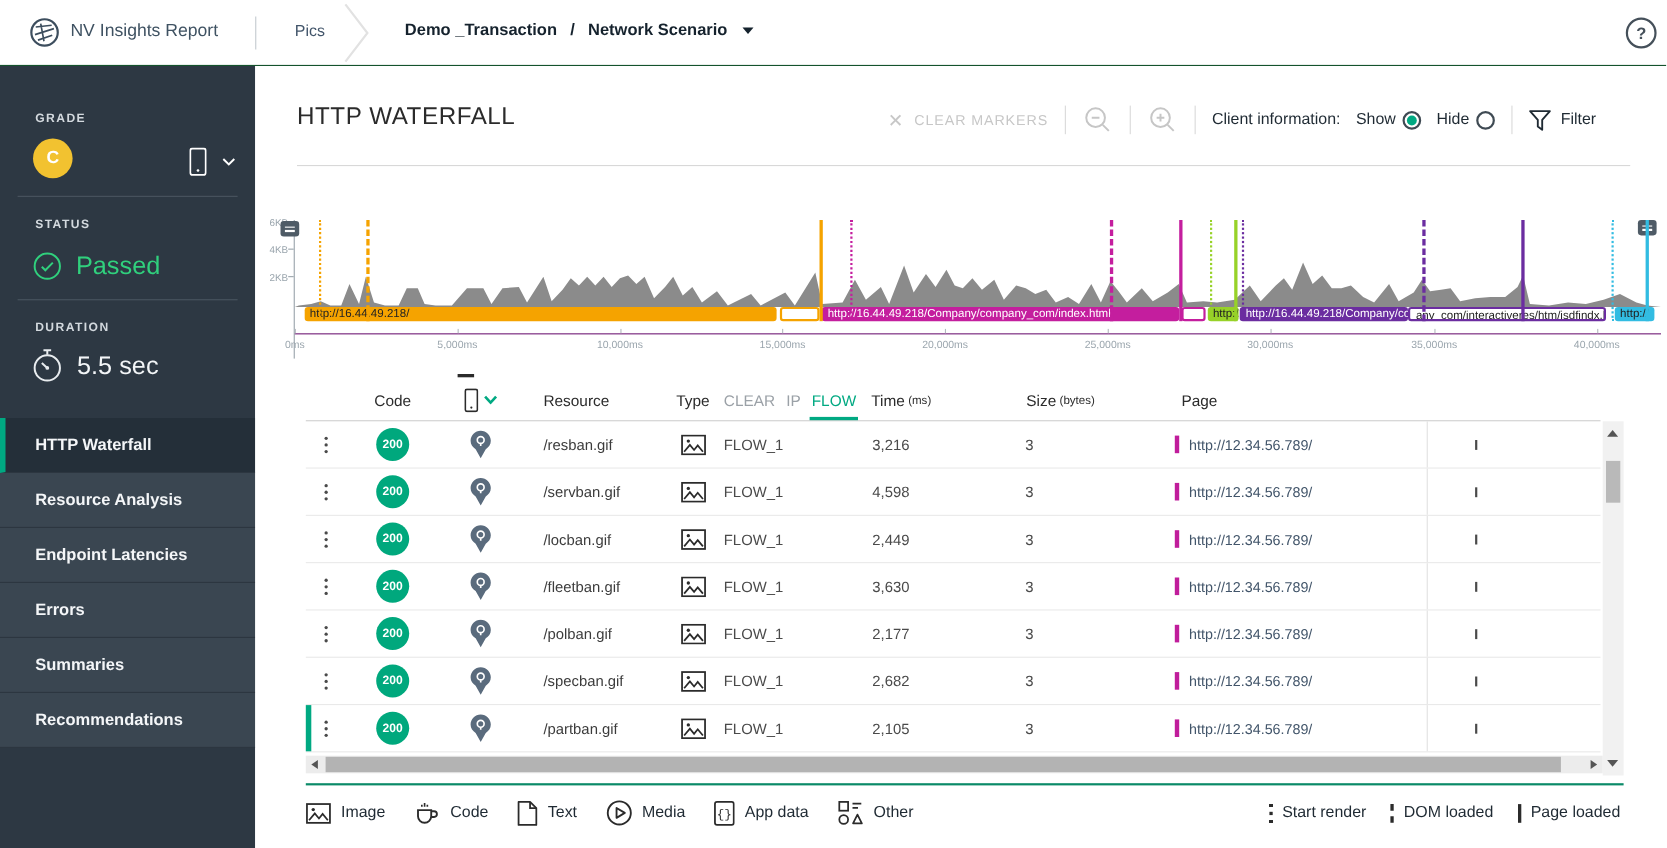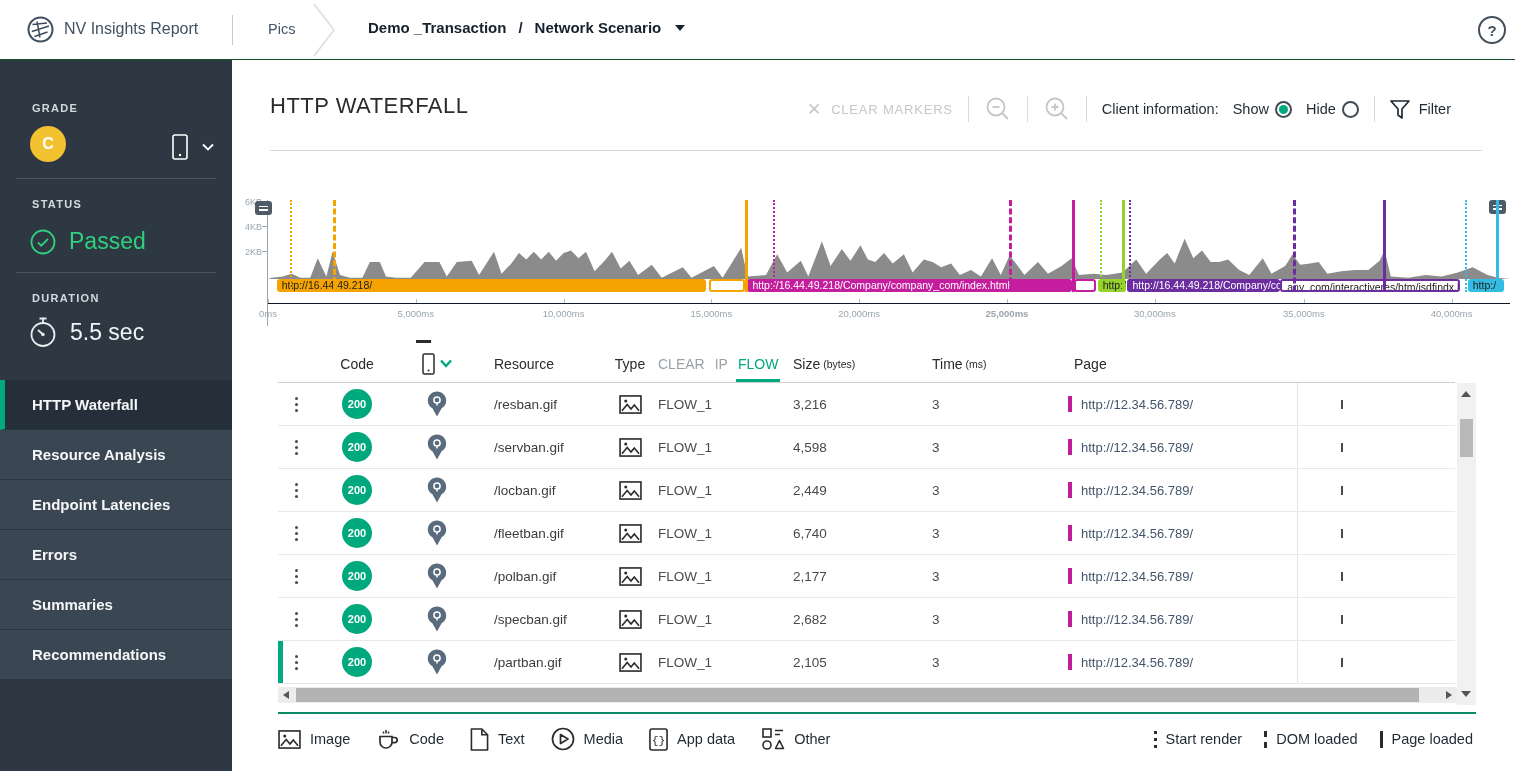--- a/index.html
+++ b/index.html
@@ -53,21 +53,21 @@
   .handle { position:absolute; width:17px; height:14px; background:#4e5b66; border-radius:3px; display:flex; flex-direction:column; align-items:center; justify-content:center; gap:2px; cursor:pointer; }
   .handle i { display:block; width:9px; height:1.5px; background:#fff; }
   .chart { position:absolute; left:36px; top:140px; width:1242px; height:92px; }
   .spikes { position:absolute; left:0; top:0; width:1242px; height:79px; }
   .marker { position:absolute; top:0; height:92px; width:0; }
   .mk-dotted { border-left:2px dotted; }
   .mk-dashed { border-left:3px dashed; }
   .mk-solid  { border-left:3px solid; }
   .ribbon { position:absolute; top:79px; height:13px; border-radius:3px; font-size:10.5px; line-height:12px; white-space:nowrap; overflow:hidden; padding:0 5px; }
   .ribbon.outline { background:#fff !important; }
-  .xaxis { position:absolute; left:36px; top:243px; width:1242px; height:1px; background:#0f172a; }
+  .xaxis { position:absolute; left:36px; top:243px; width:1242px; height:1px; background:#701a75; }
   .xtick { position:absolute; top:-4px; width:1px; height:4px; background:#b3b9be; }
   .xlab { position:absolute; top:5px; transform:translateX(-50%); font-size:9.5px; color:#9aa5ad; white-space:nowrap; }
   .resize-dash { position:absolute; left:184px; top:280px; width:15px; height:3px; background:#2b2b2b; }
 
   
   .tgrid { display:grid; grid-template-columns:36px 86px 74px 136px 40px 120px 140px 130px 257px 1fr; }
   .thead { position:absolute; left:46px; top:285px; width:1177px; height:38px; border-bottom:1px solid #cfcfcf; font-size:14px; color:#2b2b2b; }
   .th { display:flex; align-items:center; }
   .th.center { justify-content:center; }
   .unit { font-size:10.5px; margin-left:3px; color:#2b2b2b; }
@@ -294,21 +294,21 @@
         <span class="xlab" style="left: 0%;">0ms</span>
         <span class="xtick" style="left: 11.9%;"></span>
         <span class="xlab" style="left: 11.9%;">5,000ms</span>
         <span class="xtick" style="left: 23.8%;"></span>
         <span class="xlab" style="left: 23.8%;">10,000ms</span>
         <span class="xtick" style="left: 35.7%;"></span>
         <span class="xlab" style="left: 35.7%;">15,000ms</span>
         <span class="xtick" style="left: 47.6%;"></span>
         <span class="xlab" style="left: 47.6%;">20,000ms</span>
         <span class="xtick" style="left: 59.5%;"></span>
-        <span class="xlab" style="left: 59.5%; font-weight: bold;">25,000ms</span>
+        <span class="xlab" style="left: 59.5%;">25,000ms</span>
         <span class="xtick" style="left: 71.4%;"></span>
         <span class="xlab" style="left: 71.4%;">30,000ms</span>
         <span class="xtick" style="left: 83.4%;"></span>
         <span class="xlab" style="left: 83.4%;">35,000ms</span>
         <span class="xtick" style="left: 95.3%;"></span>
         <span class="xlab" style="left: 95.3%;">40,000ms</span>
       </div>
     <div class="resize-dash"></div>
 
     <div class="thead tgrid">
@@ -323,27 +323,27 @@
             <path d="M1 1.5 L6 7 L11 1.5" fill="none" stroke="#00a982" stroke-width="2.4"></path>
           </svg>
       </div>
       <div class="th" style="padding-left:20px;">Resource</div>
       <div class="th center">Type</div>
       <div class="th hostipflow">
         <span class="hif-gray">CLEAR</span>
         <span class="hif-gray">IP</span>
         <span class="hif-flow">FLOW</span>
       </div>
+      <div class="th" style="padding-left:22px;">
+        <span>Time</span>
+        <span class="unit">(ms)</span>
+      </div>
       <div class="th" style="padding-left:23px;">
         <span>Size</span>
         <span class="unit">(bytes)</span>
-      </div>
-      <div class="th" style="padding-left:22px;">
-        <span>Time</span>
-        <span class="unit">(ms)</span>
       </div>
       <div class="th" style="padding-left:34px;">Page</div>
     </div>
 
     <div class="rows" id="rows">
         <div class="trow tgrid">
           <div class="cell c-menu">
             <span class="kebab"></span>
           </div>
           <div class="cell c-code">
@@ -457,21 +457,21 @@
           </div>
           <div class="cell c-res">/fleetban.gif</div>
           <div class="cell c-type">
             <svg width="23" height="19" viewBox="0 0 24 20">
               <rect x="1" y="1" width="22" height="18" fill="none" stroke="#2b2b2b" stroke-width="1.7"></rect>
               <circle cx="7" cy="6.3" r="1.6" fill="#2b2b2b"></circle>
               <path d="M3 16.5 L8.5 10 l4 4.8 L16 10.5 l5 6" fill="none" stroke="#2b2b2b" stroke-width="1.7"></path>
             </svg>
           </div>
           <div class="cell c-flow">FLOW_1</div>
-          <div class="cell c-size">6,740</div>
+          <div class="cell c-size">3,630</div>
           <div class="cell c-time">3</div>
           <div class="cell c-page">
             <span class="pagebar"></span>
             <span>http://12.34.56.789/</span>
           </div>
           <div class="cell c-tl">
             <span class="tltick"></span>
           </div>
         </div>
         <div class="trow tgrid">

